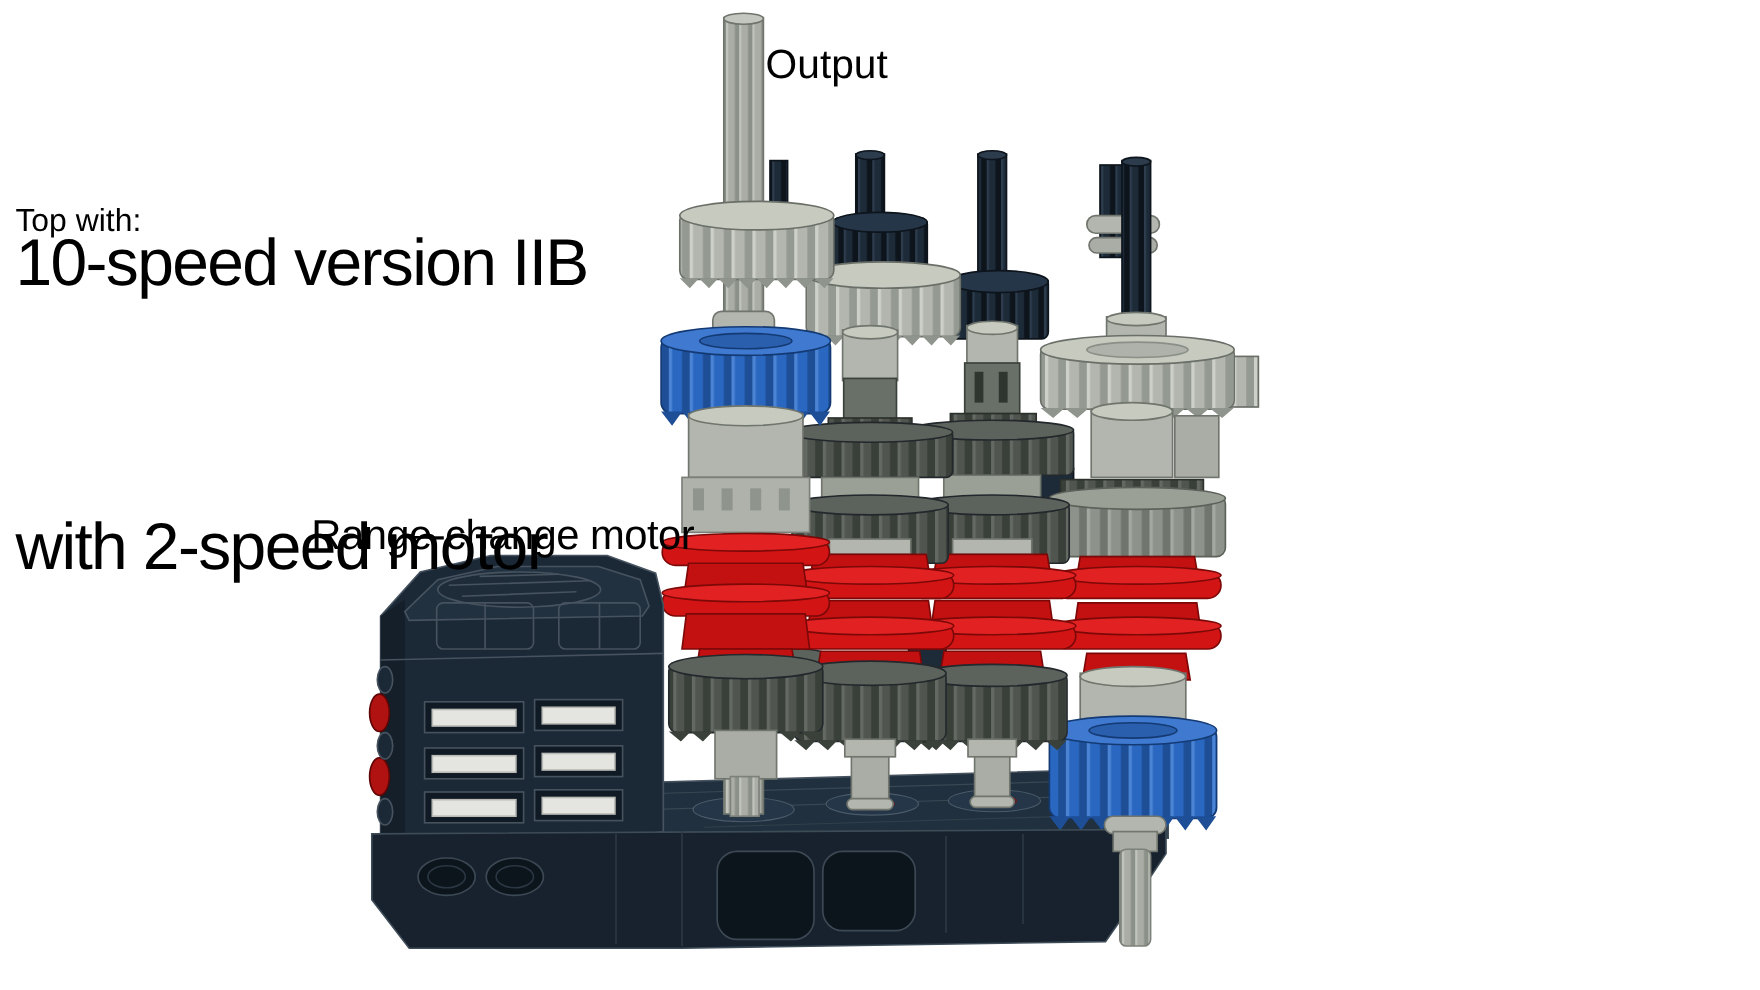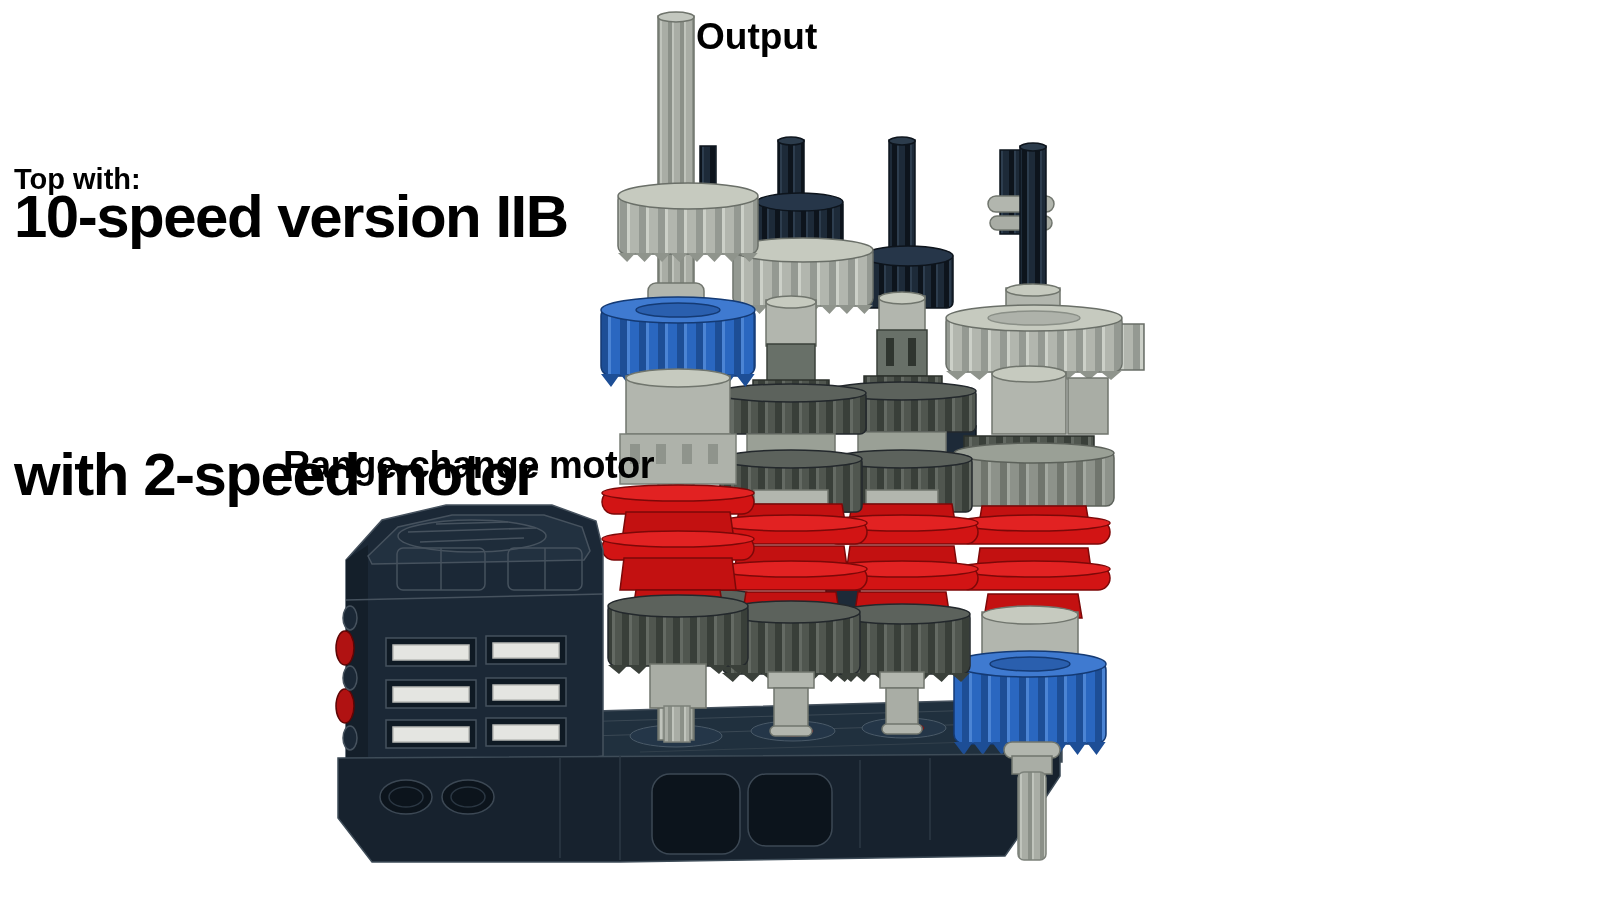--- a/index.html
+++ b/index.html
@@ -1,19 +1,19 @@
 <!DOCTYPE html>
 <html><head>
 <meta charset="utf-8">
 <style>
   html,body{margin:0;padding:0;background:#ffffff;}
   .stage{position:relative;width:1600px;height:900px;background:#ffffff;overflow:hidden;
          font-family:"Liberation Sans", sans-serif;color:#000;}
   .stage svg{position:absolute;left:0;top:0;}
-  .lbl{position:absolute;font-weight:700;white-space:pre;}
+  .lbl{position:absolute;font-weight:400;white-space:pre;margin-top:22px;}
   .title{left:14px;top:2px;font-size:60px;line-height:86px;letter-spacing:-1.5px;}
   .topview{left:14px;top:163px;font-size:29px;}
   .out-lbl{left:696px;top:16px;font-size:37px;}
   .range-lbl{left:283px;top:444px;font-size:38px;letter-spacing:-0.5px;}
   .main-lbl{left:1106px;top:441px;font-size:38px;letter-spacing:-0.5px;}
 </style>
 </head>
 <body>
 
 <div class="stage">

